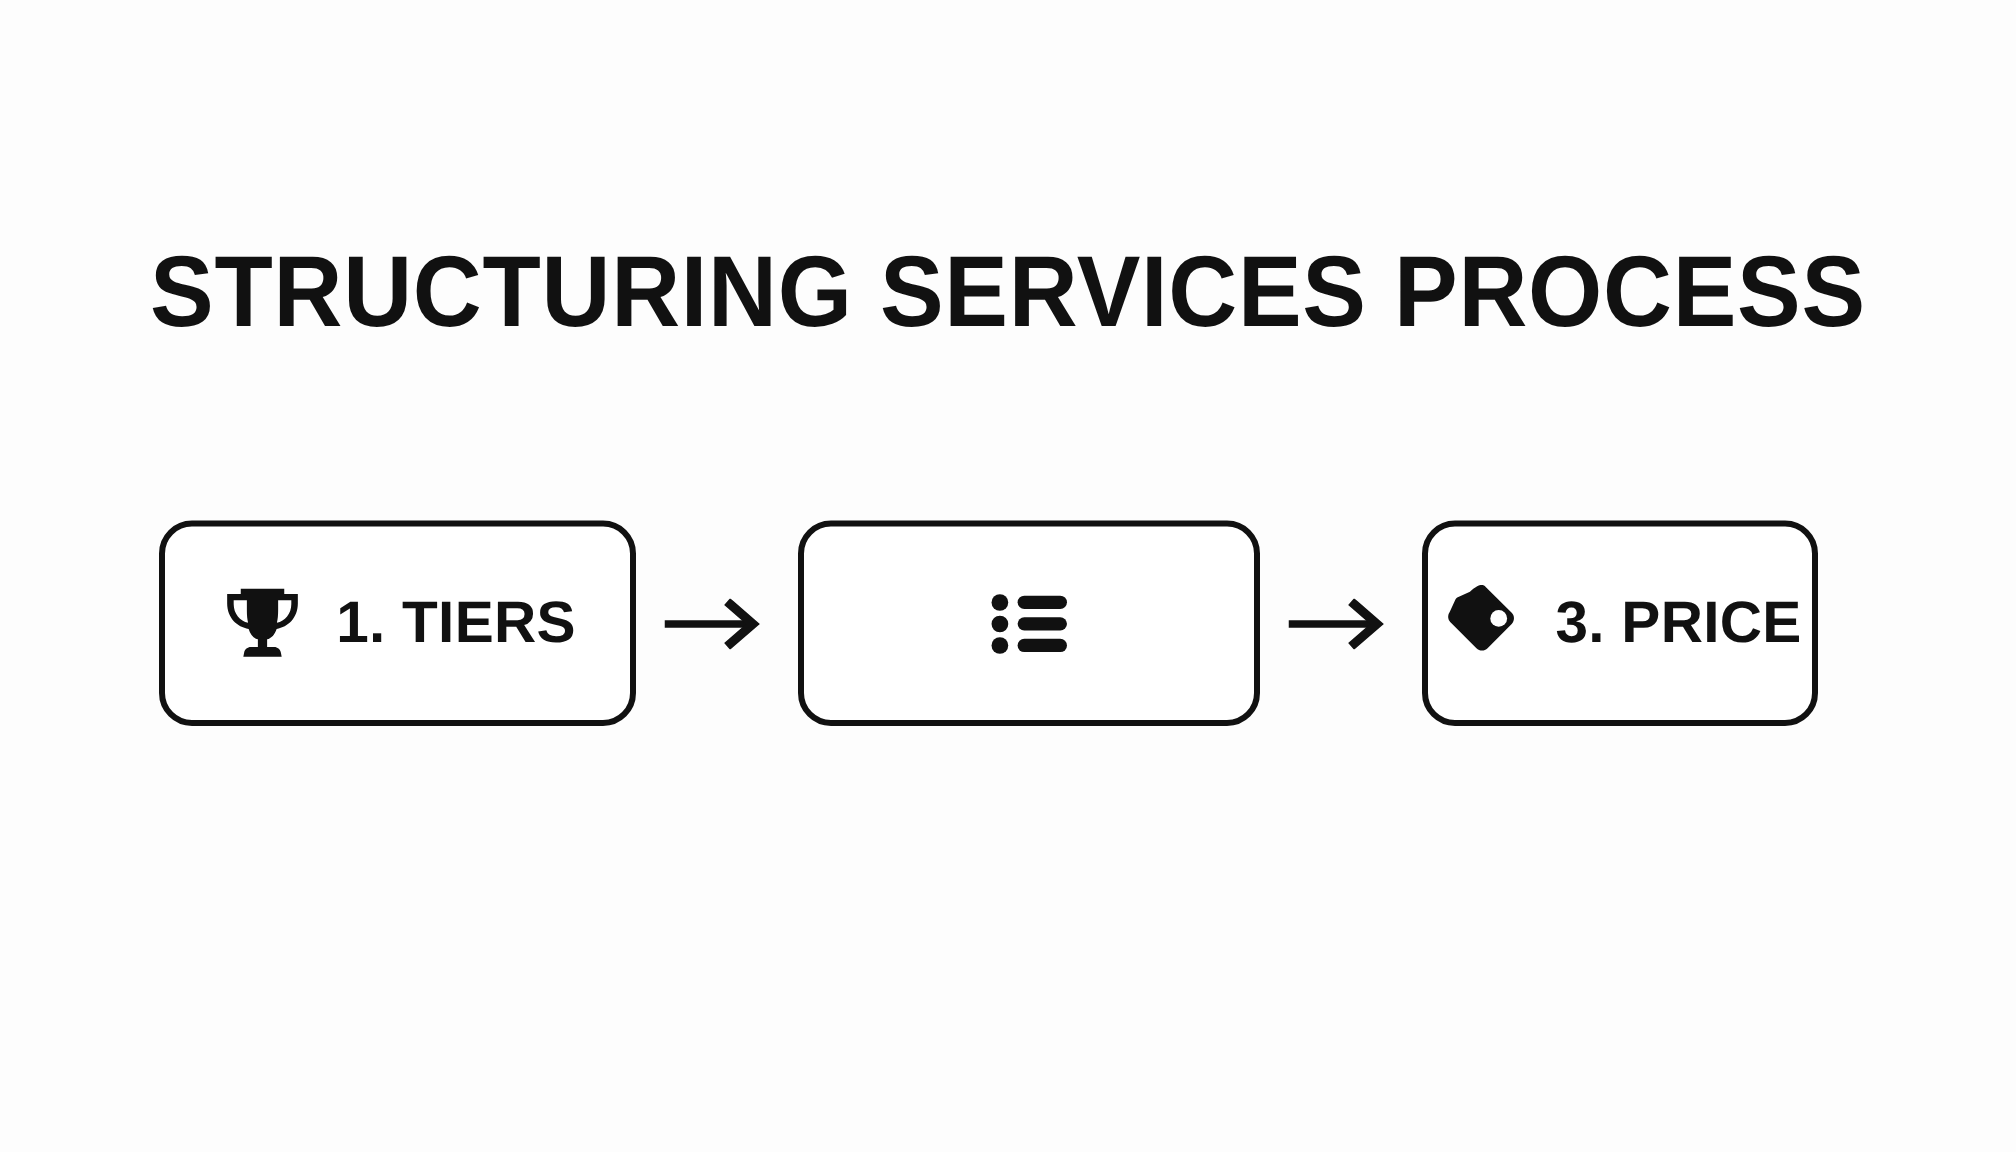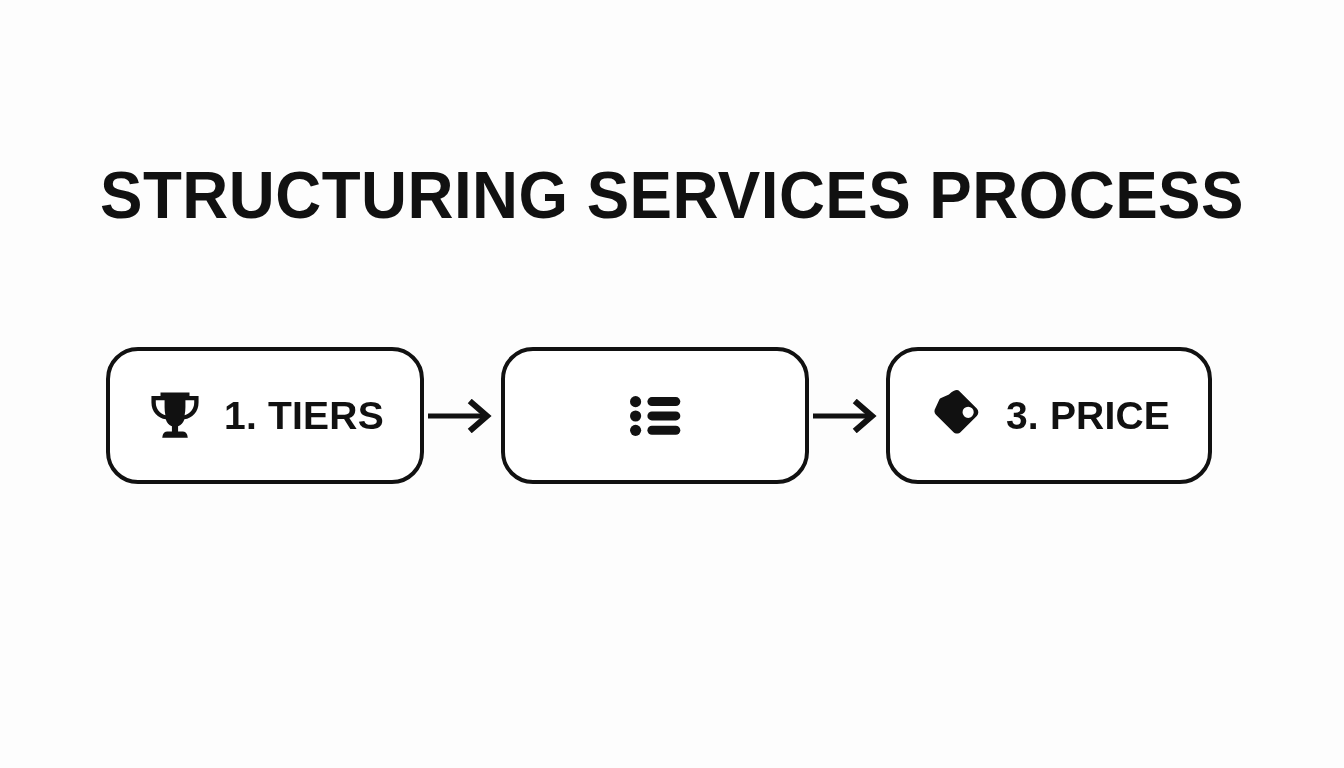--- a/index.html
+++ b/index.html
@@ -47,31 +47,31 @@
     width: 1106px;
     height: 137px;
     display: flex;
     align-items: center;
   }
 
   .step-box {
     height: 137px;
     box-sizing: border-box;
     border: 4px solid #111111;
-    border-radius: 32px;
+    border-radius: 22px;
     background: #ffffff;
     display: flex;
     align-items: center;
     justify-content: center;
     gap: 20px;
     padding: 0 26px;
   }
   .step-box.w1 { width: 318px; }
   .step-box.w2 { width: 308px; }
-  .step-box.w3 { width: 326px; }
+  .step-box.w3 { width: 264px; }
 
   .step-icon {
     width: 58px;
     height: 58px;
     flex: 0 0 58px;
     display: flex;
     align-items: center;
     justify-content: center;
   }
   .step-icon svg { display: block; }

